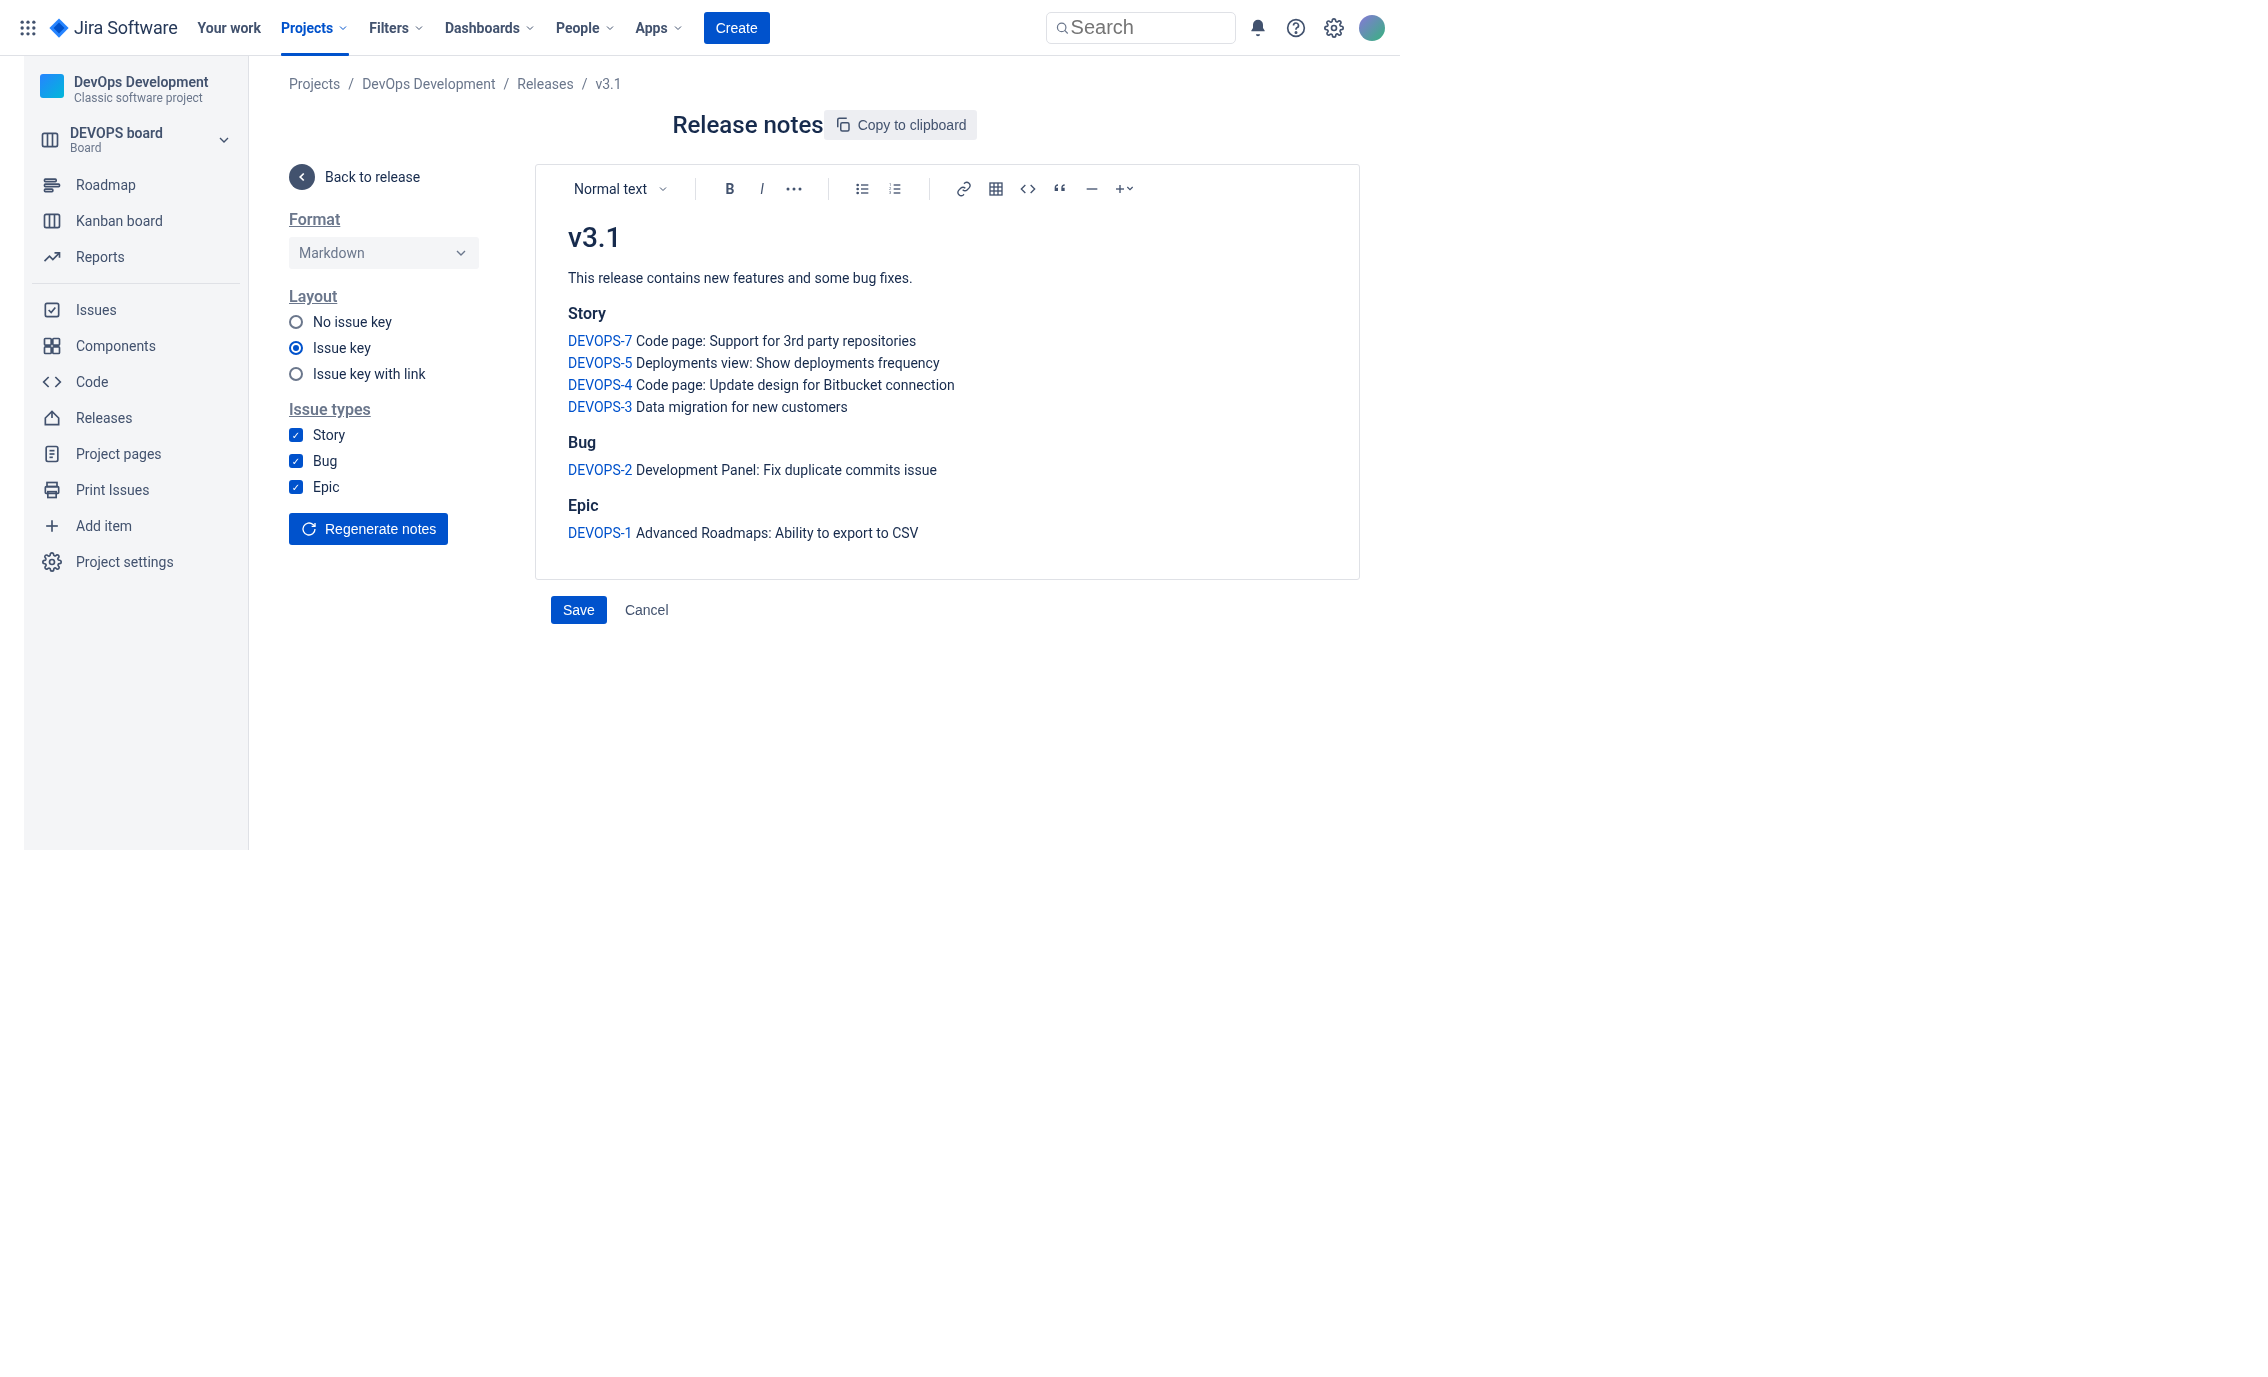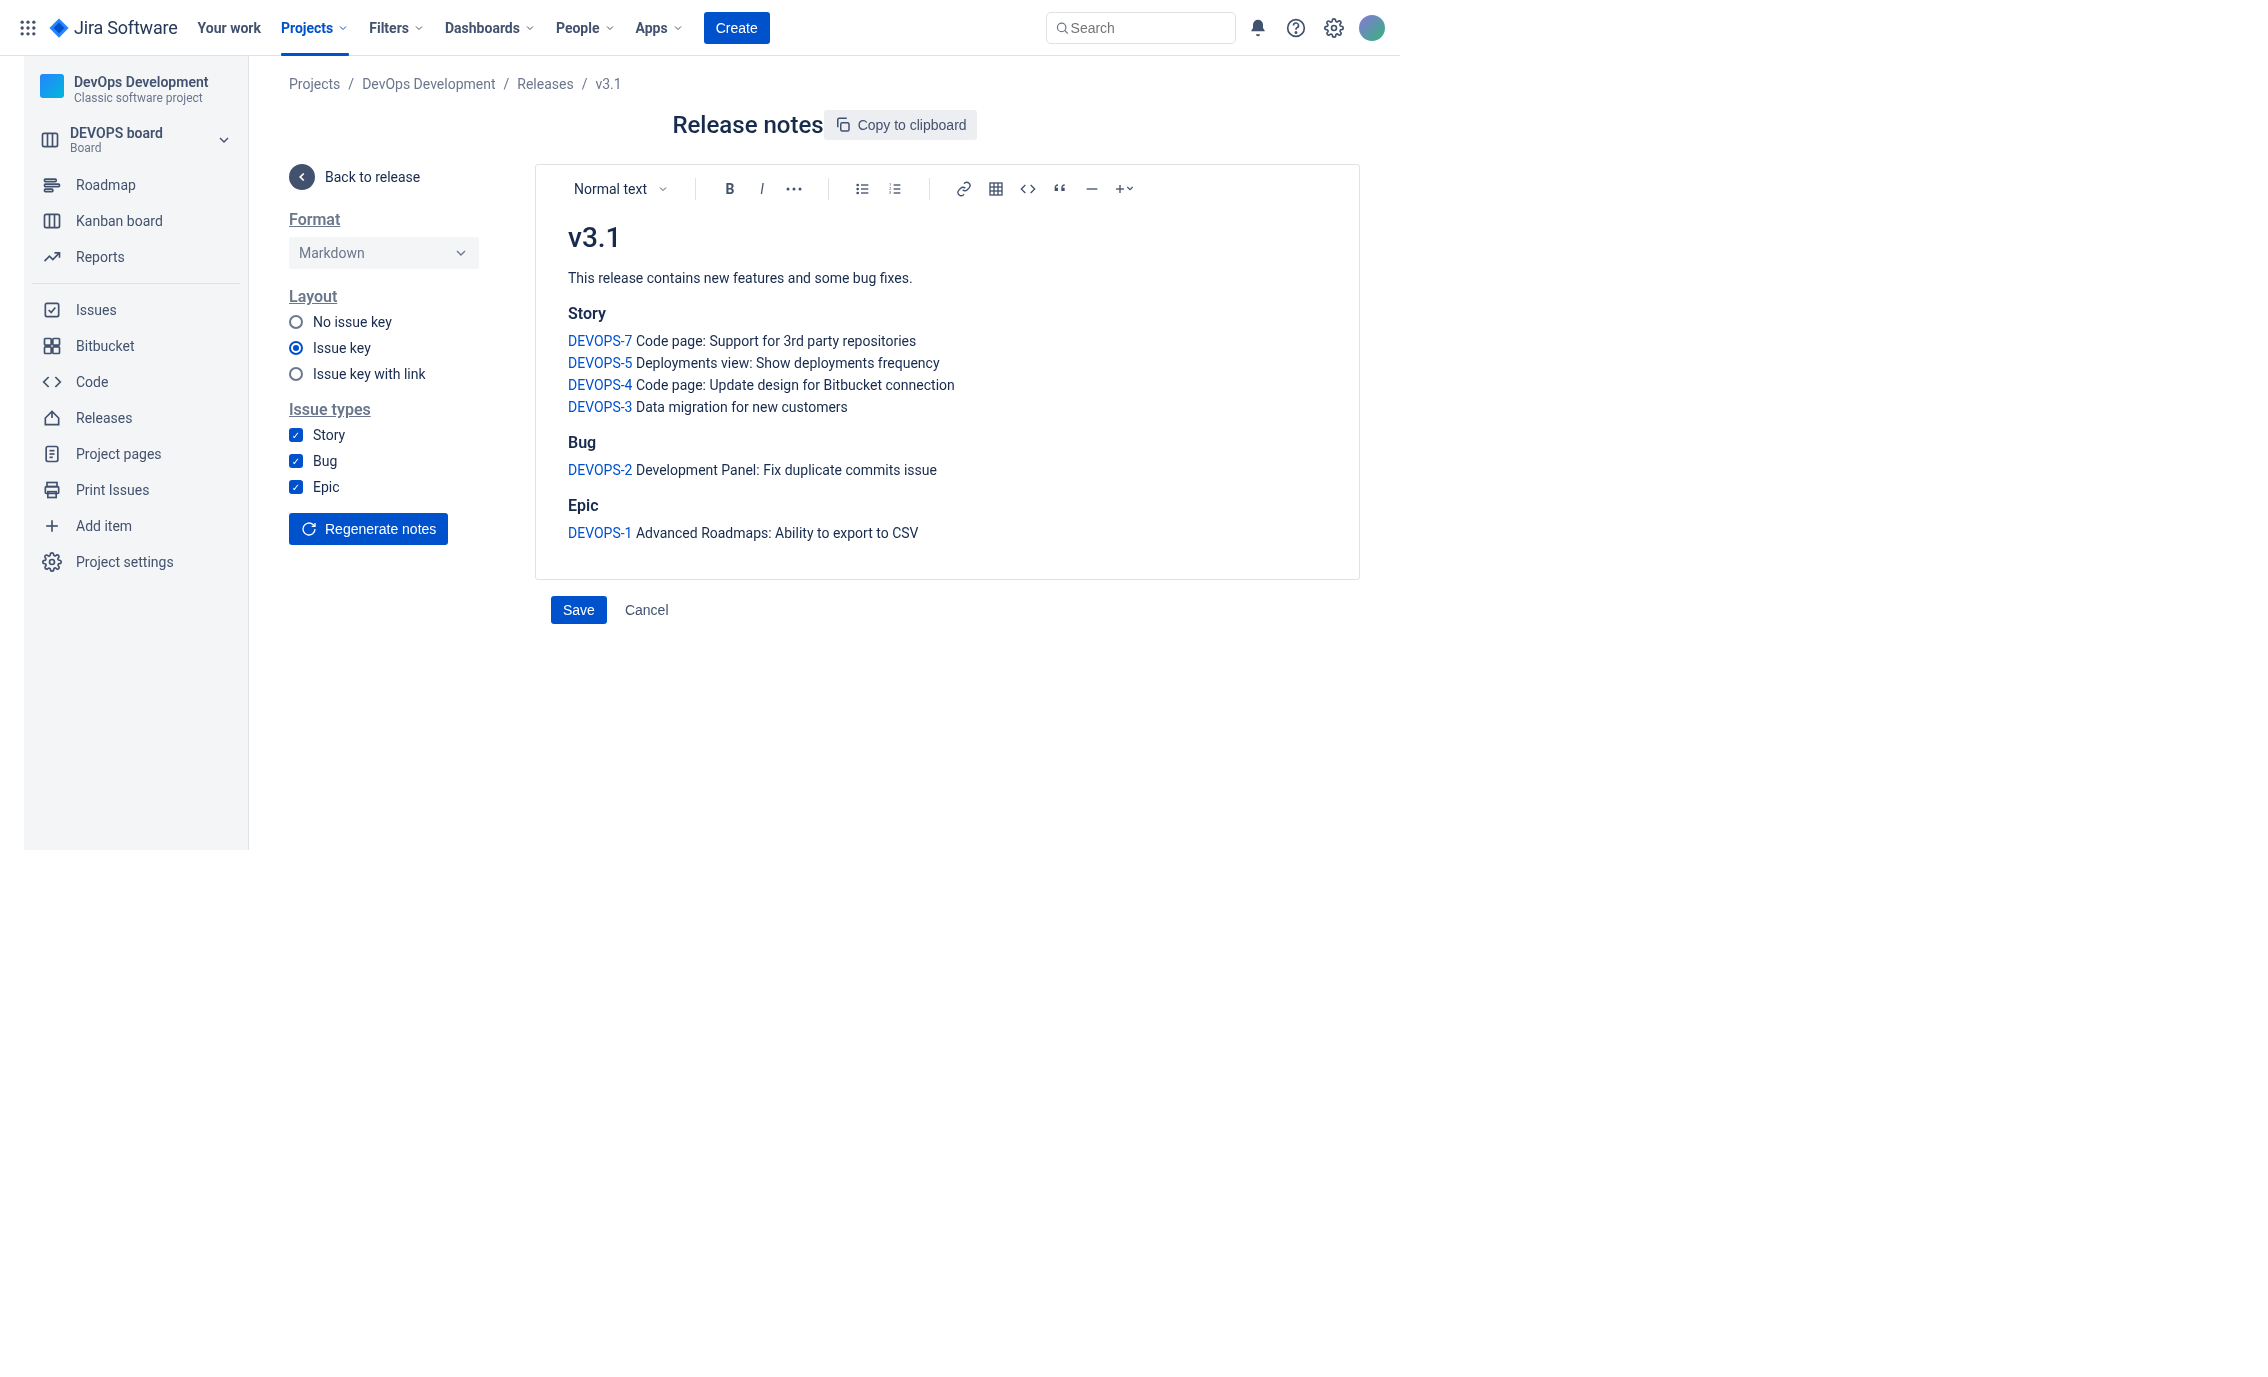--- a/index.html
+++ b/index.html
@@ -23,21 +23,21 @@
 .chev { margin-left:4px; }
 .btn-primary {
   background:#0052CC; color:#fff; border:none; border-radius:3px; padding:0 12px; height:32px;
   font-size:14px; font-weight:500; cursor:pointer; margin-left:12px;
 }
 .topnav-right { margin-left:auto; display:flex; align-items:center; gap:6px; }
 .search-box {
   display:flex; align-items:center; width:190px; height:32px; border:1px solid #DFE1E6;
   border-radius:5px; padding:0 8px; color:#6B778C;
 }
-.search-box input { border:none; outline:none; font-size:14px; margin-left:1px; width:100%; background:transparent; }
+.search-box input { border:none; outline:none; font-size:20px; margin-left:1px; width:100%; background:transparent; }
 .icon-btn { width:32px; height:32px; border-radius:50%; display:flex; align-items:center; justify-content:center; cursor:pointer; color:#42526E;}
 .avatar { width:26px; height:26px; border-radius:50%; background: linear-gradient(135deg,#8777D9,#36B37E); }
 .layout { display:flex; height: calc(100% - 56px); margin-left: 24px; }
 .sidebar { width:225px; background:#F4F5F7; border-right:1px solid #DFE1E6; padding:18px 8px; }
 .project-header { display:flex; align-items:flex-start; padding:0 8px 12px; gap:10px;}
 .project-avatar { width:24px; height:24px; border-radius:3px; background: linear-gradient(135deg,#2684FF,#00B8D9); flex-shrink:0;}
 .project-title { font-weight:600; font-size:14px; color:#42526E; line-height:1.2;}
 .project-sub { font-size:12px; color:#6B778C; }
 .board-selector { display:flex; align-items:center; padding:8px; gap:10px; cursor:pointer; border-radius:3px;}
 .board-selector .txt { flex:1; }
@@ -230,21 +230,21 @@
         </div>
         <div class="side-item">
           <span class="side-icon">
             <svg width="20" height="20" viewBox="0 0 24 24" fill="none" stroke="#42526E" stroke-width="2">
               <rect x="3" y="3" width="8" height="8" rx="1"></rect>
               <rect x="13" y="3" width="8" height="8" rx="1"></rect>
               <rect x="3" y="13" width="8" height="8" rx="1"></rect>
               <rect x="13" y="13" width="8" height="8" rx="1"></rect>
             </svg>
           </span>
-          <span>Bitbucket</span>
+          <span>Components</span>
         </div>
         <div class="side-item">
           <span class="side-icon">
             <svg width="20" height="20" viewBox="0 0 24 24" fill="none" stroke="#42526E" stroke-width="2">
               <polyline points="16 18 22 12 16 6"></polyline>
               <polyline points="8 6 2 12 8 18"></polyline>
             </svg>
           </span>
           <span>Code</span>
         </div>

